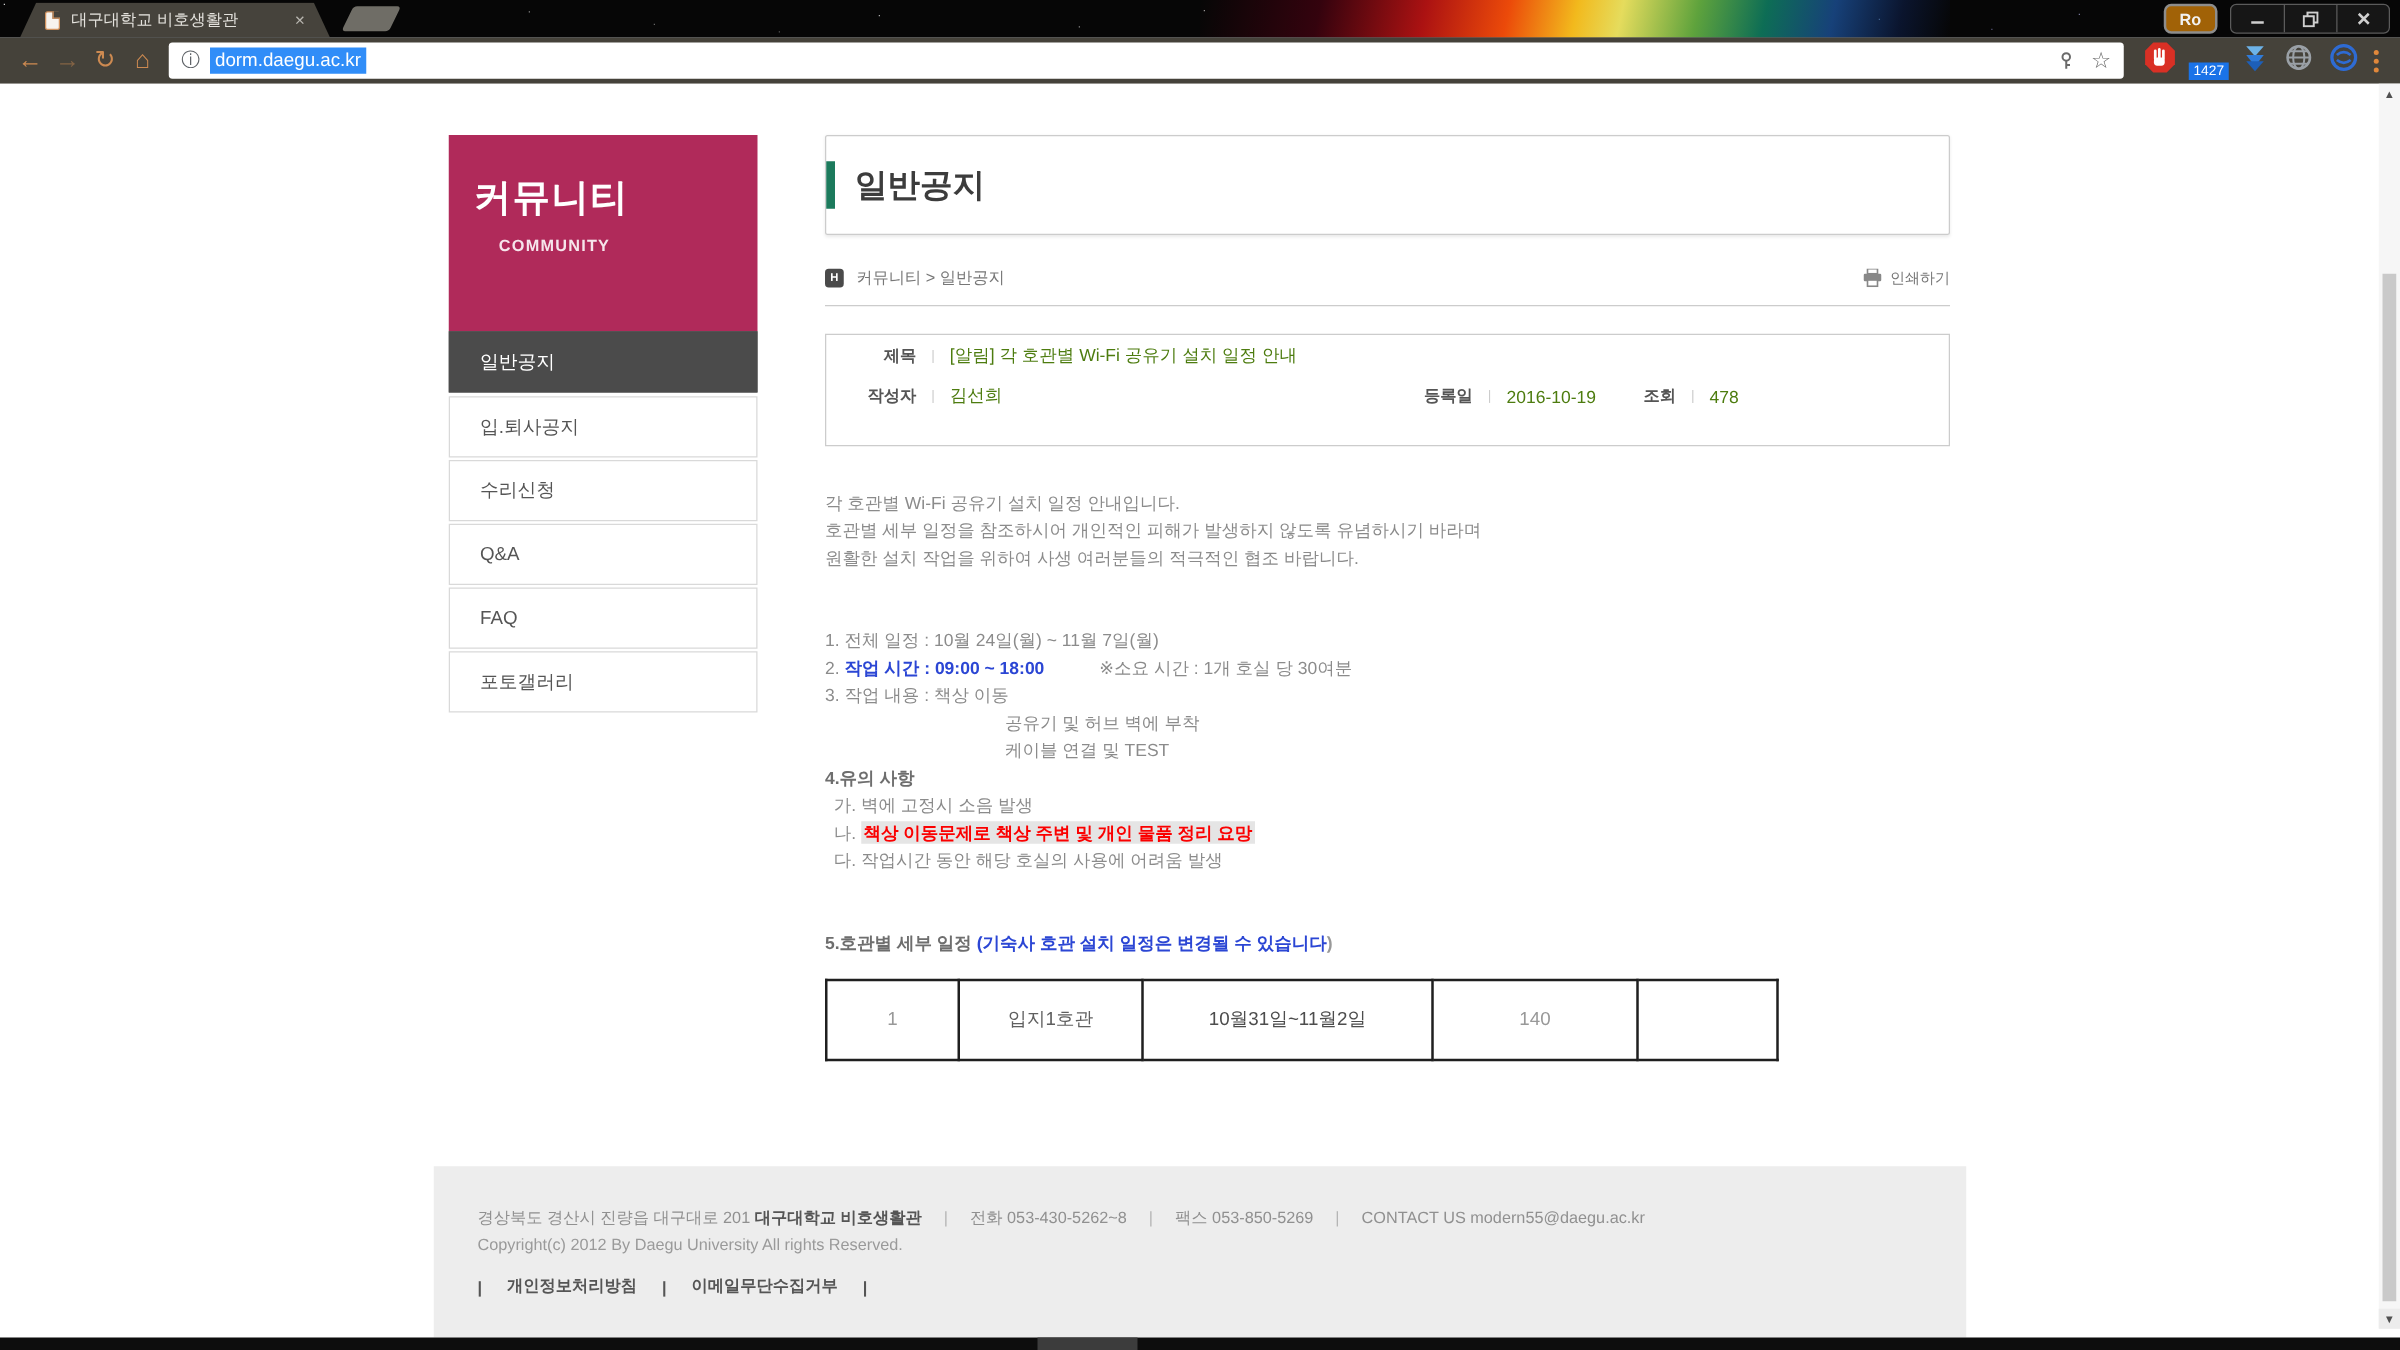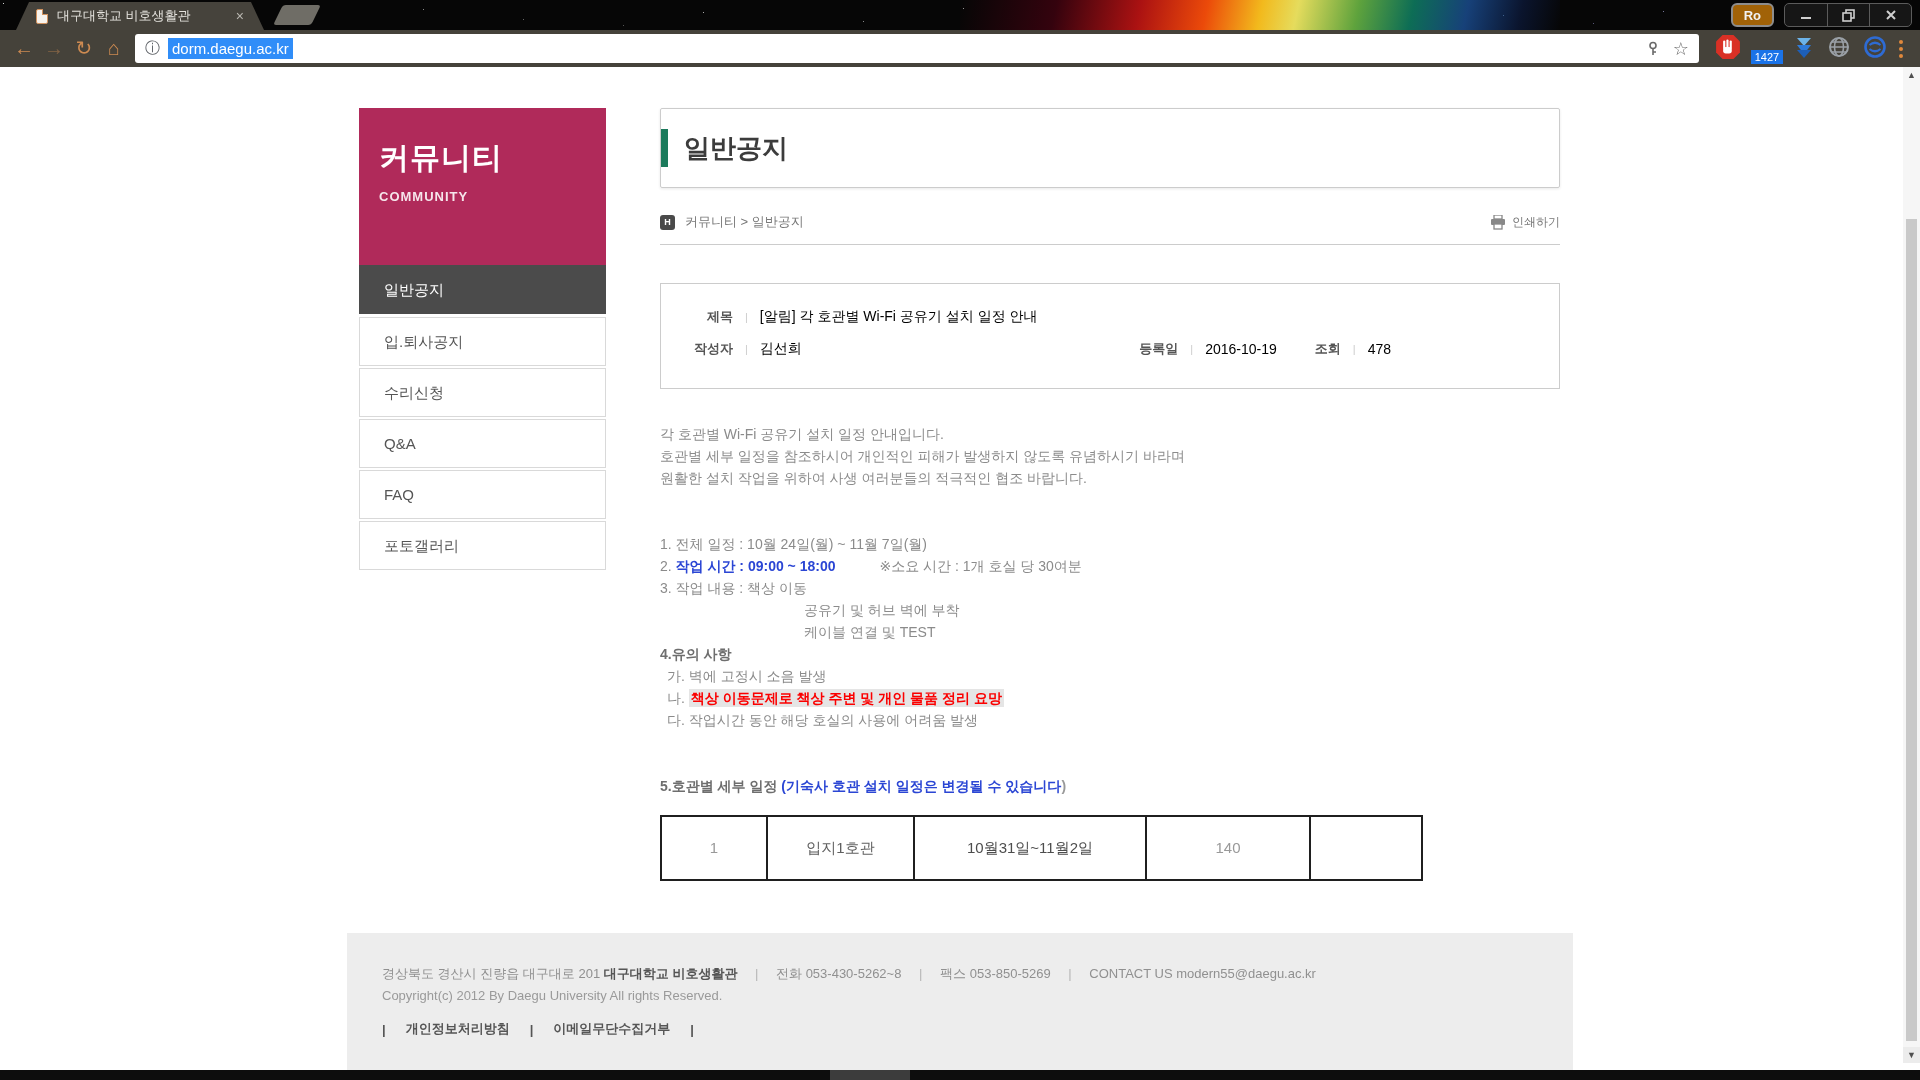--- a/index.html
+++ b/index.html
@@ -66,45 +66,45 @@
   .taskbar i { position:absolute; left:830px; width:80px; height:10px; background:#3c3c3c; }
 
   .main-clip { height:866px; overflow:hidden; }
   .site-main { width:1226px; margin:0 auto; padding:41px 0 0 12px; display:flex; gap:54px; }
 
   
   .sidebar { width:247px; flex:none; }
   .side-head { height:157px; background:#b02a5a; padding:30px 0 0 20px; }
   .side-head h2 { color:#fff; font-size:30px; font-weight:bold; letter-spacing:1px; }
   .side-head p  { color:rgba(255,255,255,.88); font-size:13px; font-weight:bold;
-                  letter-spacing:1px; margin-top:10px; }
+                  letter-spacing:1px; margin-top:10px;margin-left:20px; }
   .menu-item { height:49px; line-height:47px; border:1px solid #d9d9d9; background:#fff;
     margin-bottom:2px; padding-left:24px; font-size:15px; color:#555; cursor:pointer; }
   .menu-item.active { background:#4b4b4b; border-color:#4b4b4b; color:#fff; margin-bottom:3px; }
 
   
   .content { width:900px; }
   .title-box { height:80px; border:1px solid #ccc; border-radius:2px; display:flex;
     align-items:center; box-shadow:0 1px 3px rgba(0,0,0,.09); }
   .green-bar { width:7px; height:38px; background:#1c7a5c; }
   .page-title { margin-left:16px; font-size:26px; font-weight:bold; color:#3c3c3c; }
 
   .crumb-row { margin-top:25px; padding-bottom:13px; border-bottom:1px solid #ccc;
     display:flex; align-items:center; }
   .home-ico { width:15px; height:15px; background:#4a4a4a; border-radius:3px; color:#fff;
     font-size:9px; font-weight:bold; display:flex; align-items:center; justify-content:center; }
   .crumb { margin-left:10px; font-size:13px; color:#777; }
   .print { margin-left:auto; display:flex; align-items:center; gap:6px; font-size:12px; color:#777; }
 
-  .meta-box { margin-top:38px; border:1px solid #ccc; padding:24px 28px 30px; font-size:13px; }
+  .meta-box { margin-top:22px; border:1px solid #ccc; padding:8px 28px 30px; font-size:13px; }
   .meta-row { display:flex; align-items:center; margin-top:14px; }
   .meta-row:first-child { margin-top:0; }
   .m-label { display:inline-block; width:44px; text-align:right; font-weight:bold; color:#555; }
   .m-sep { color:#ccc; margin:0 12px; font-size:11px; }
-  .m-val { color:#000000; font-size:14px; }
+  .m-val { color:#4d7c0f; font-size:14px; }
   .meta-right { margin-left:auto; margin-right:140px; display:flex; gap:38px; }
   .meta-right .grp { display:flex; align-items:center; }
 
   .body-text { margin-top:34px; font-size:14px; color:#8b8b8b; line-height:22px; }
   .gap { margin-top:44px; }
   .blue { color:#2b46d4; font-weight:bold; }
   .note { margin-left:44px; }
   .indent { padding-left:144px; }
   .bold-gray { color:#6e6e6e; font-weight:bold; }
   .sub { padding-left:7px; }

